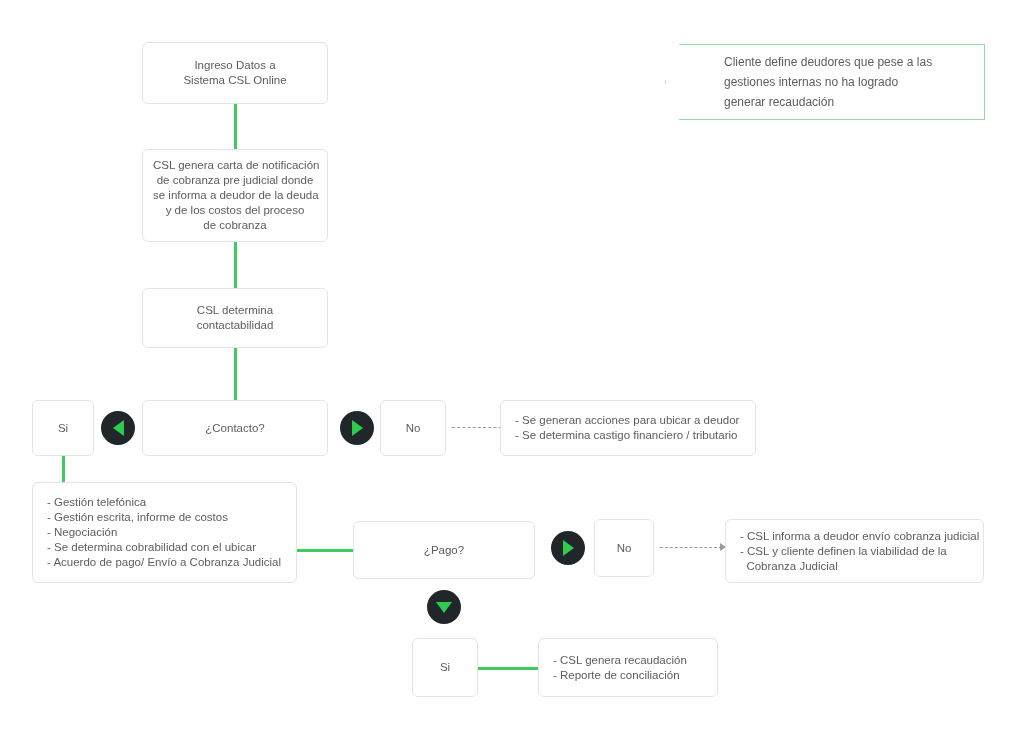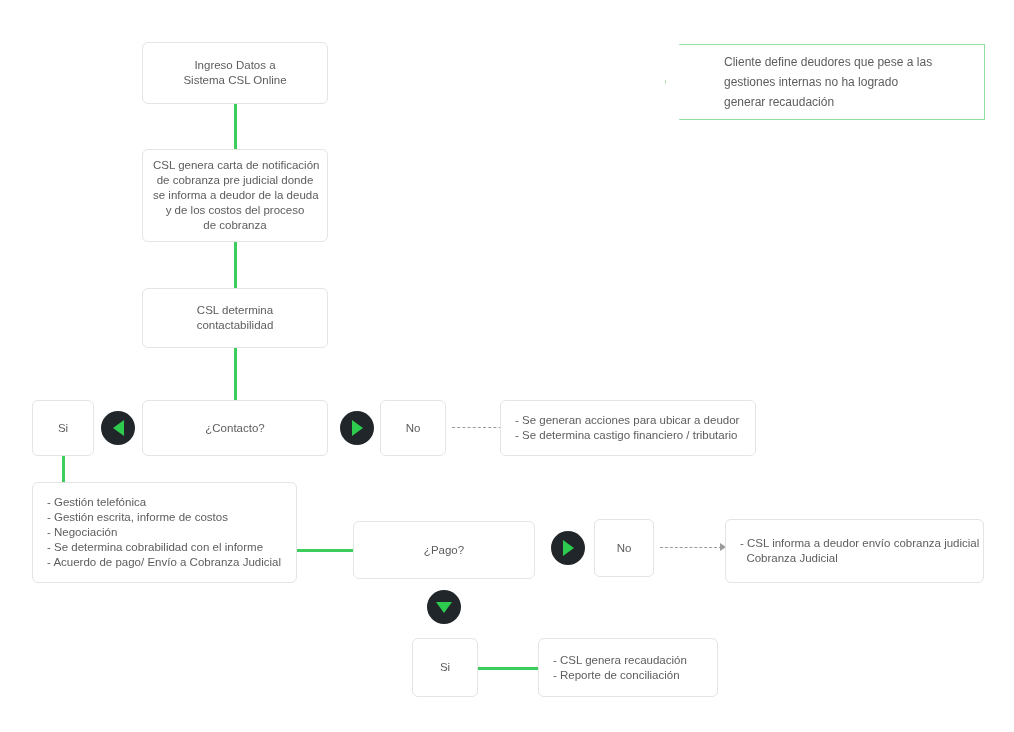--- a/index.html
+++ b/index.html
@@ -177,40 +177,41 @@
       <div>- Se generan acciones para ubicar a deudor</div>
       <div>- Se determina castigo financiero / tributario</div>
     </div>
   </div>
 
   <div class="node left-align" style="left:32px; top:482px; width:265px; height:101px; padding-left:14px;">
     <div class="lines">
       <div>- Gestión telefónica</div>
       <div>- Gestión escrita, informe de costos</div>
       <div>- Negociación</div>
-      <div>- Se determina cobrabilidad con el informe</div>
+      <div>- Se determina cobrabilidad con el ubicar</div>
       <div>- Acuerdo de pago/ Envío a Cobranza Judicial</div>
     </div>
   </div>
 
   <div class="node" style="left:353px; top:521px; width:182px; height:58px;">
     <div class="lines">
       <div>¿Pago?</div>
     </div>
   </div>
 
   <div class="node" style="left:594px; top:519px; width:60px; height:58px;">
     <div class="lines">
       <div>No</div>
     </div>
   </div>
 
   <div class="node left-align" style="left:725px; top:519px; width:259px; height:64px; padding-left:14px;">
     <div class="lines">
       <div>- CSL informa a deudor envío cobranza judicial</div>
+      <div>- CSL y cliente definen la viabilidad de la</div>
       <div>  Cobranza Judicial</div>
     </div>
   </div>
 
   <div class="node" style="left:412px; top:638px; width:66px; height:59px;">
     <div class="lines">
       <div>Si</div>
     </div>
   </div>
 

